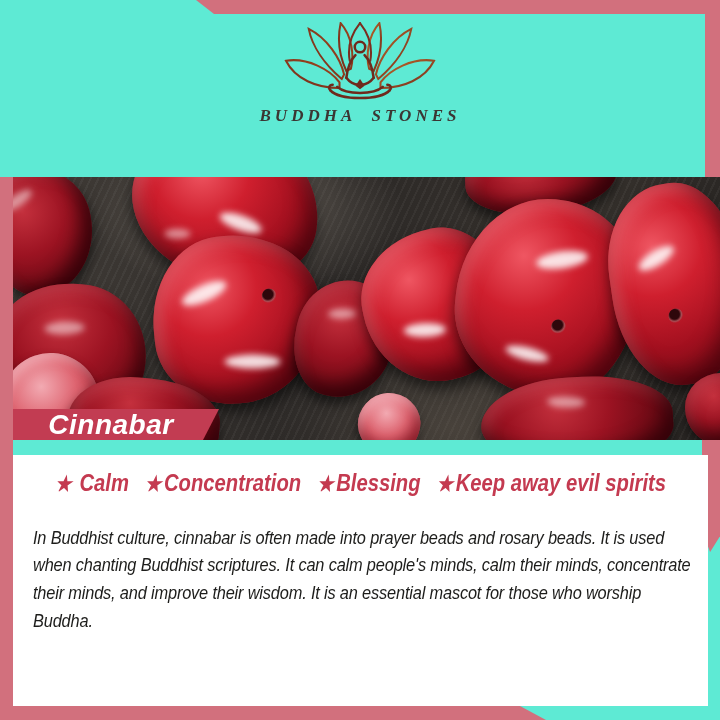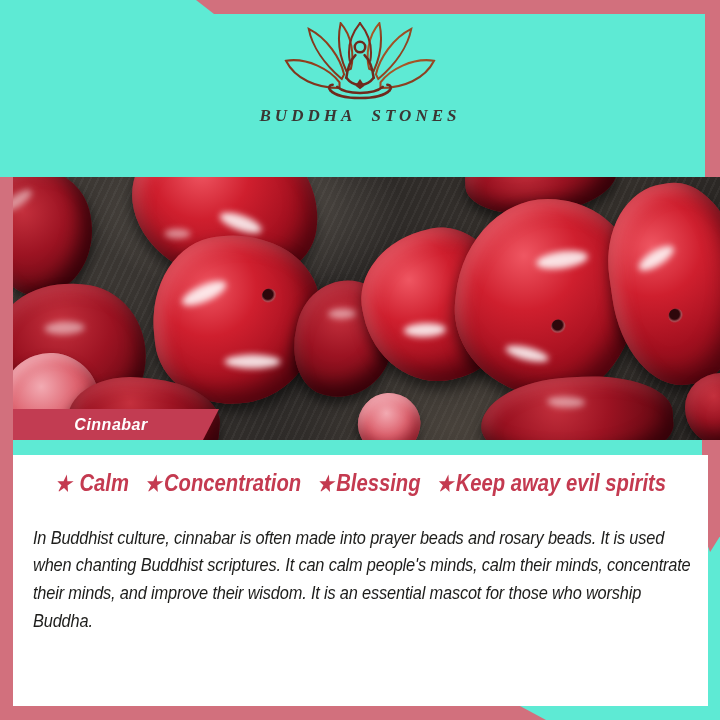--- a/index.html
+++ b/index.html
@@ -46,21 +46,21 @@
     box-shadow:0 5px 9px rgba(0,0,0,.5), inset -6px -8px 14px rgba(90,5,15,.55), inset 5px 6px 10px rgba(255,220,225,.5);}
   .shine{position:absolute;background:rgba(255,255,255,.85);border-radius:50%;filter:blur(3px);}
   .shine.dim{background:rgba(255,255,255,.5);}
   .hole{position:absolute;width:15px;height:15px;border-radius:50%;
     background:radial-gradient(circle at 42% 38%, #2e070b 0 38%, #a84b52 55%, rgba(0,0,0,0) 68%);}
 
   
   .badge{position:absolute;left:13px;top:409px;width:206px;height:31px;background:#c23c52;
     clip-path:polygon(0 0,100% 0,calc(100% - 16px) 100%,0 100%);
     display:flex;align-items:center;justify-content:center;z-index:6;}
-  .badge .b{color:#fff;font-size:16px;font-weight:bold;letter-spacing:.5px;padding-right:10px;text-align:right;}
+  .badge .b{color:#fff;font-size:28px;font-weight:bold;letter-spacing:.5px;padding-right:10px;text-align:right;}
 
   
   .panel{position:absolute;left:13px;top:455px;width:695px;height:251px;background:#ffffff;}
   .features{position:absolute;left:0;top:15px;width:100%;display:flex;justify-content:center;
     align-items:center;white-space:nowrap;transform:scaleX(.88);}
   .feature{display:flex;align-items:center;margin:0 9px;color:#c43a50;font-weight:bold;font-size:23px;}
   .feature .star{font-size:21px;margin-right:3px;}
   .feature.first .star{margin-right:9px;}
   .desc{position:absolute;left:20px;top:50px;width:748px;font-size:18.5px;line-height:1.5;
     color:#1d1d1b;letter-spacing:-.2px;transform:scaleX(.885);transform-origin:left top;

